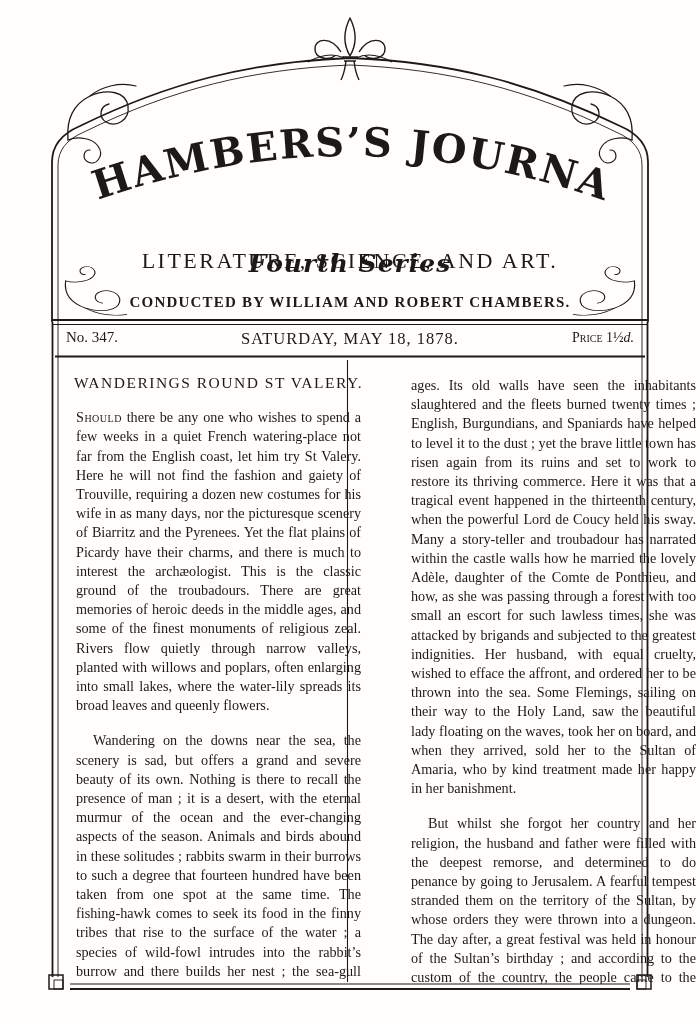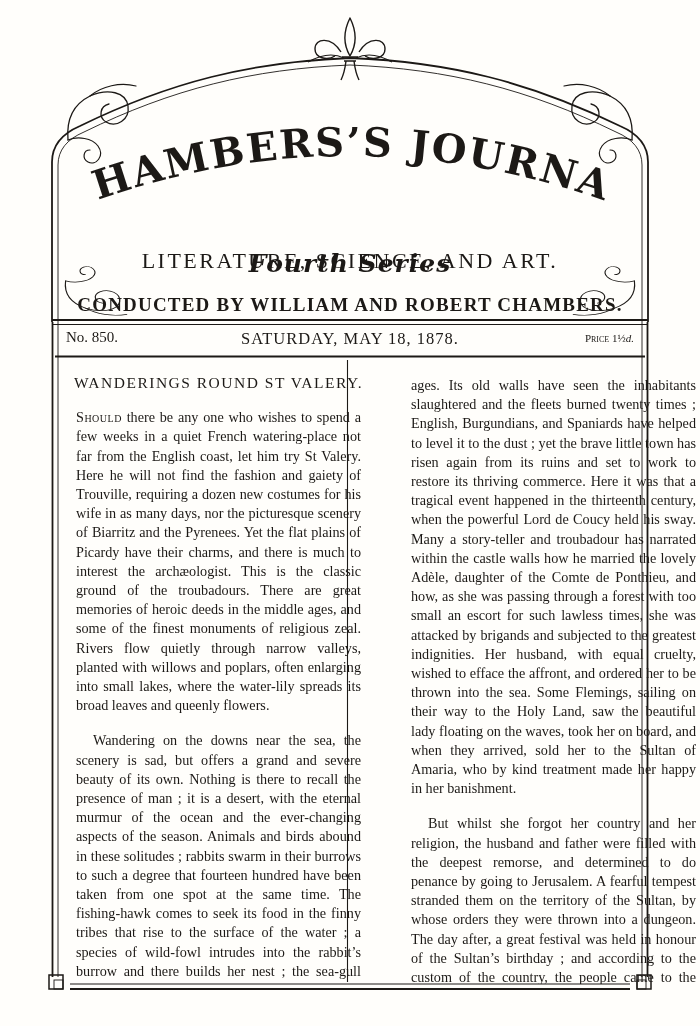--- a/index.html
+++ b/index.html
@@ -10,30 +10,30 @@
   }
   svg.frame { position:absolute; top:0; left:0; z-index:0; }
   .frame path, .frame line, .frame rect { stroke:#1c1916; fill:none; }
 
   .mast-line { position:absolute; left:0; right:0; text-align:center; z-index:2; white-space:nowrap; }
   .of         { top:167px; font-size:10px;  font-weight:bold; letter-spacing:3px; }
   .popular    { top:186px; font-size:16px;  letter-spacing:8px; }
   .subtitle   { top:208px; font-size:22px;  letter-spacing:2.5px;margin-top:40px; }
   .series     { top:249px; font-size:25px;  font-style:italic; font-weight:bold;
                 font-family:"DejaVu Serif", serif; letter-spacing:1px; }
-  .conducted  { top:294px; font-size:19px; font-weight:bold; letter-spacing:1.2px; }
+  .conducted  { top:294px; font-size:15px; font-weight:bold; letter-spacing:1.2px; }
 
   .issue-bar {
     position:absolute; top:329px; left:52px; right:52px; height:25px; z-index:2;
     display:flex; justify-content:space-between; align-items:baseline; padding:0 14px;
     box-sizing:border-box;
   }
   .issue-no   { font-size:15px; }
   .issue-date { font-size:16.5px; letter-spacing:1px; position:absolute; left:0; right:0; text-align:center; }
-  .issue-price{ font-size:11px; z-index:1; }
+  .issue-price{ font-size:14px; z-index:1; }
   .sc { font-variant:small-caps; }
   .it { font-style:italic; }
 
   .columns {
     position:absolute; top:360px; left:60px; width:652px; height:624px; z-index:2;
     display:flex; gap:18px; overflow:hidden;
     font-size:14.2px; line-height:19.2px; text-align:justify;
   }
   .col { flex:1; min-width:0; }
   .article-heading {
@@ -98,21 +98,21 @@
     <text font-family="DejaVu Serif, serif" font-size="40" font-weight="bold" letter-spacing="2" fill="#1c1916">
       <textPath href="#arc-title" startOffset="50%" text-anchor="middle">CHAMBERS’S JOURNAL</textPath>
     </text>
   </svg>
 
   <div class="mast-line subtitle">LITERATURE, SCIENCE, AND ART.</div>
   <div class="mast-line series">Fourth Series</div>
   <div class="mast-line conducted">CONDUCTED BY WILLIAM AND ROBERT CHAMBERS.</div>
 
   <div class="issue-bar">
-    <span class="issue-no">No. 850.</span>
+    <span class="issue-no">No. 347.</span>
     <span class="issue-date">SATURDAY, MAY 18, 1878.</span>
     <span class="issue-price"><span class="sc">Price</span> <span>1½</span><span class="it">d.</span></span>
   </div>
 
   <div class="columns">
     <div class="col">
       <h2 class="article-heading">WANDERINGS ROUND ST VALERY.</h2>
     <p class="para"><span class="lead-caps">Should</span> there be any one who wishes to spend a few weeks in a quiet French watering-place not far from the English coast, let him try St Valery. Here he will not find the fashion and gaiety of Trouville, requiring a dozen new costumes for his wife in as many days, nor the picturesque scenery of Biarritz and the Pyrenees. Yet the flat plains of Picardy have their charms, and there is much to interest the archæologist. This is the classic ground of the troubadours. There are great memories of heroic deeds in the middle ages, and some of the finest monuments of religious zeal. Rivers flow quietly through narrow valleys, planted with willows and poplars, often enlarging into small lakes, where the water-lily spreads its broad leaves and queenly flowers.</p>
         <p class="para indent">Wandering on the downs near the sea, the scenery is sad, but offers a grand and severe beauty of its own. Nothing is there to recall the presence of man ; it is a desert, with the eternal murmur of the ocean and the ever-changing aspects of the season. Animals and birds abound in these solitudes ; rabbits swarm in their burrows to such a degree that fourteen hundred have been taken from one spot at the same time. The fishing-hawk comes to seek its food in the finny tribes that rise to the surface of the water ; a species of wild-fowl intrudes into the rabbit’s burrow and there builds her nest ; the sea-gull deposits her eggs on the bare rock ; the curlew mingles her plaintive cry with the harsher note of the heron. In the cold days of winter the swan, the eider-duck, the wild-goose, driven from the northern seas by the ice, take refuge on the sands left bare at low-water. Sometimes, during the prevalence of east wind, rare foreign birds are driven to the shores ; and in the marshes, lapwings, snipes, and water-fowl abound. Capital ground this, for the ornithologist and wild-fowler.</p>
       </div>

